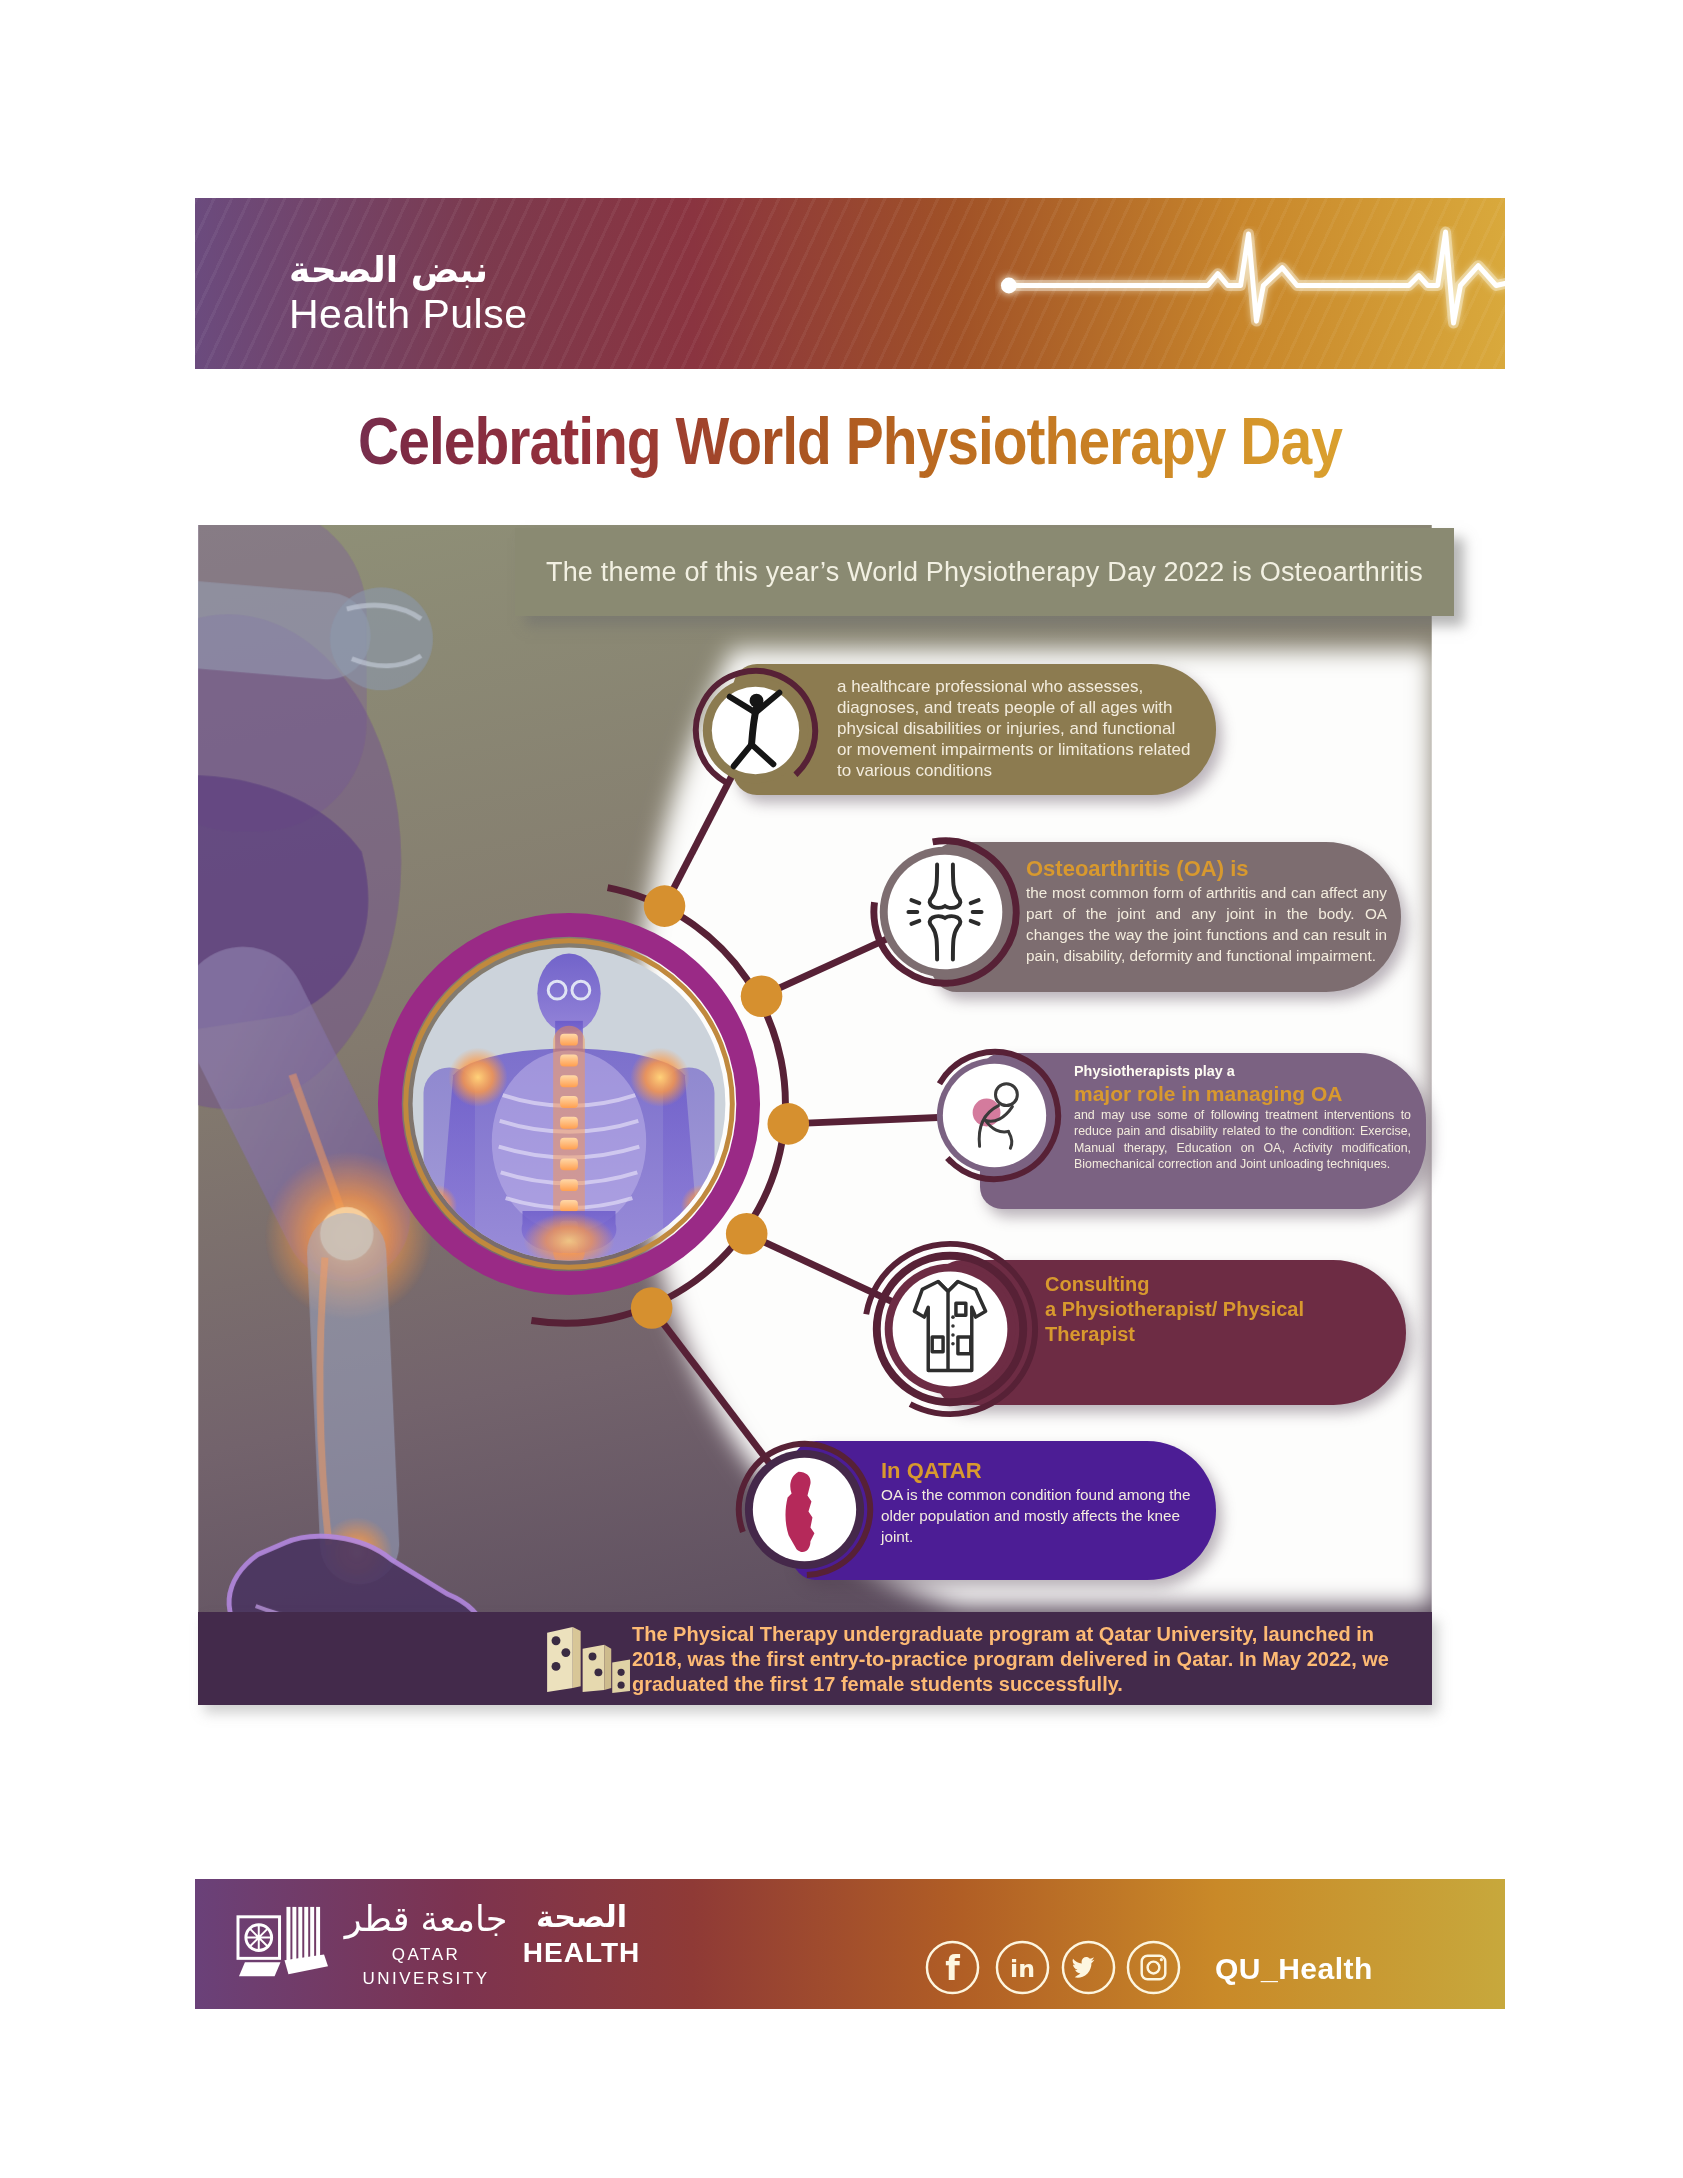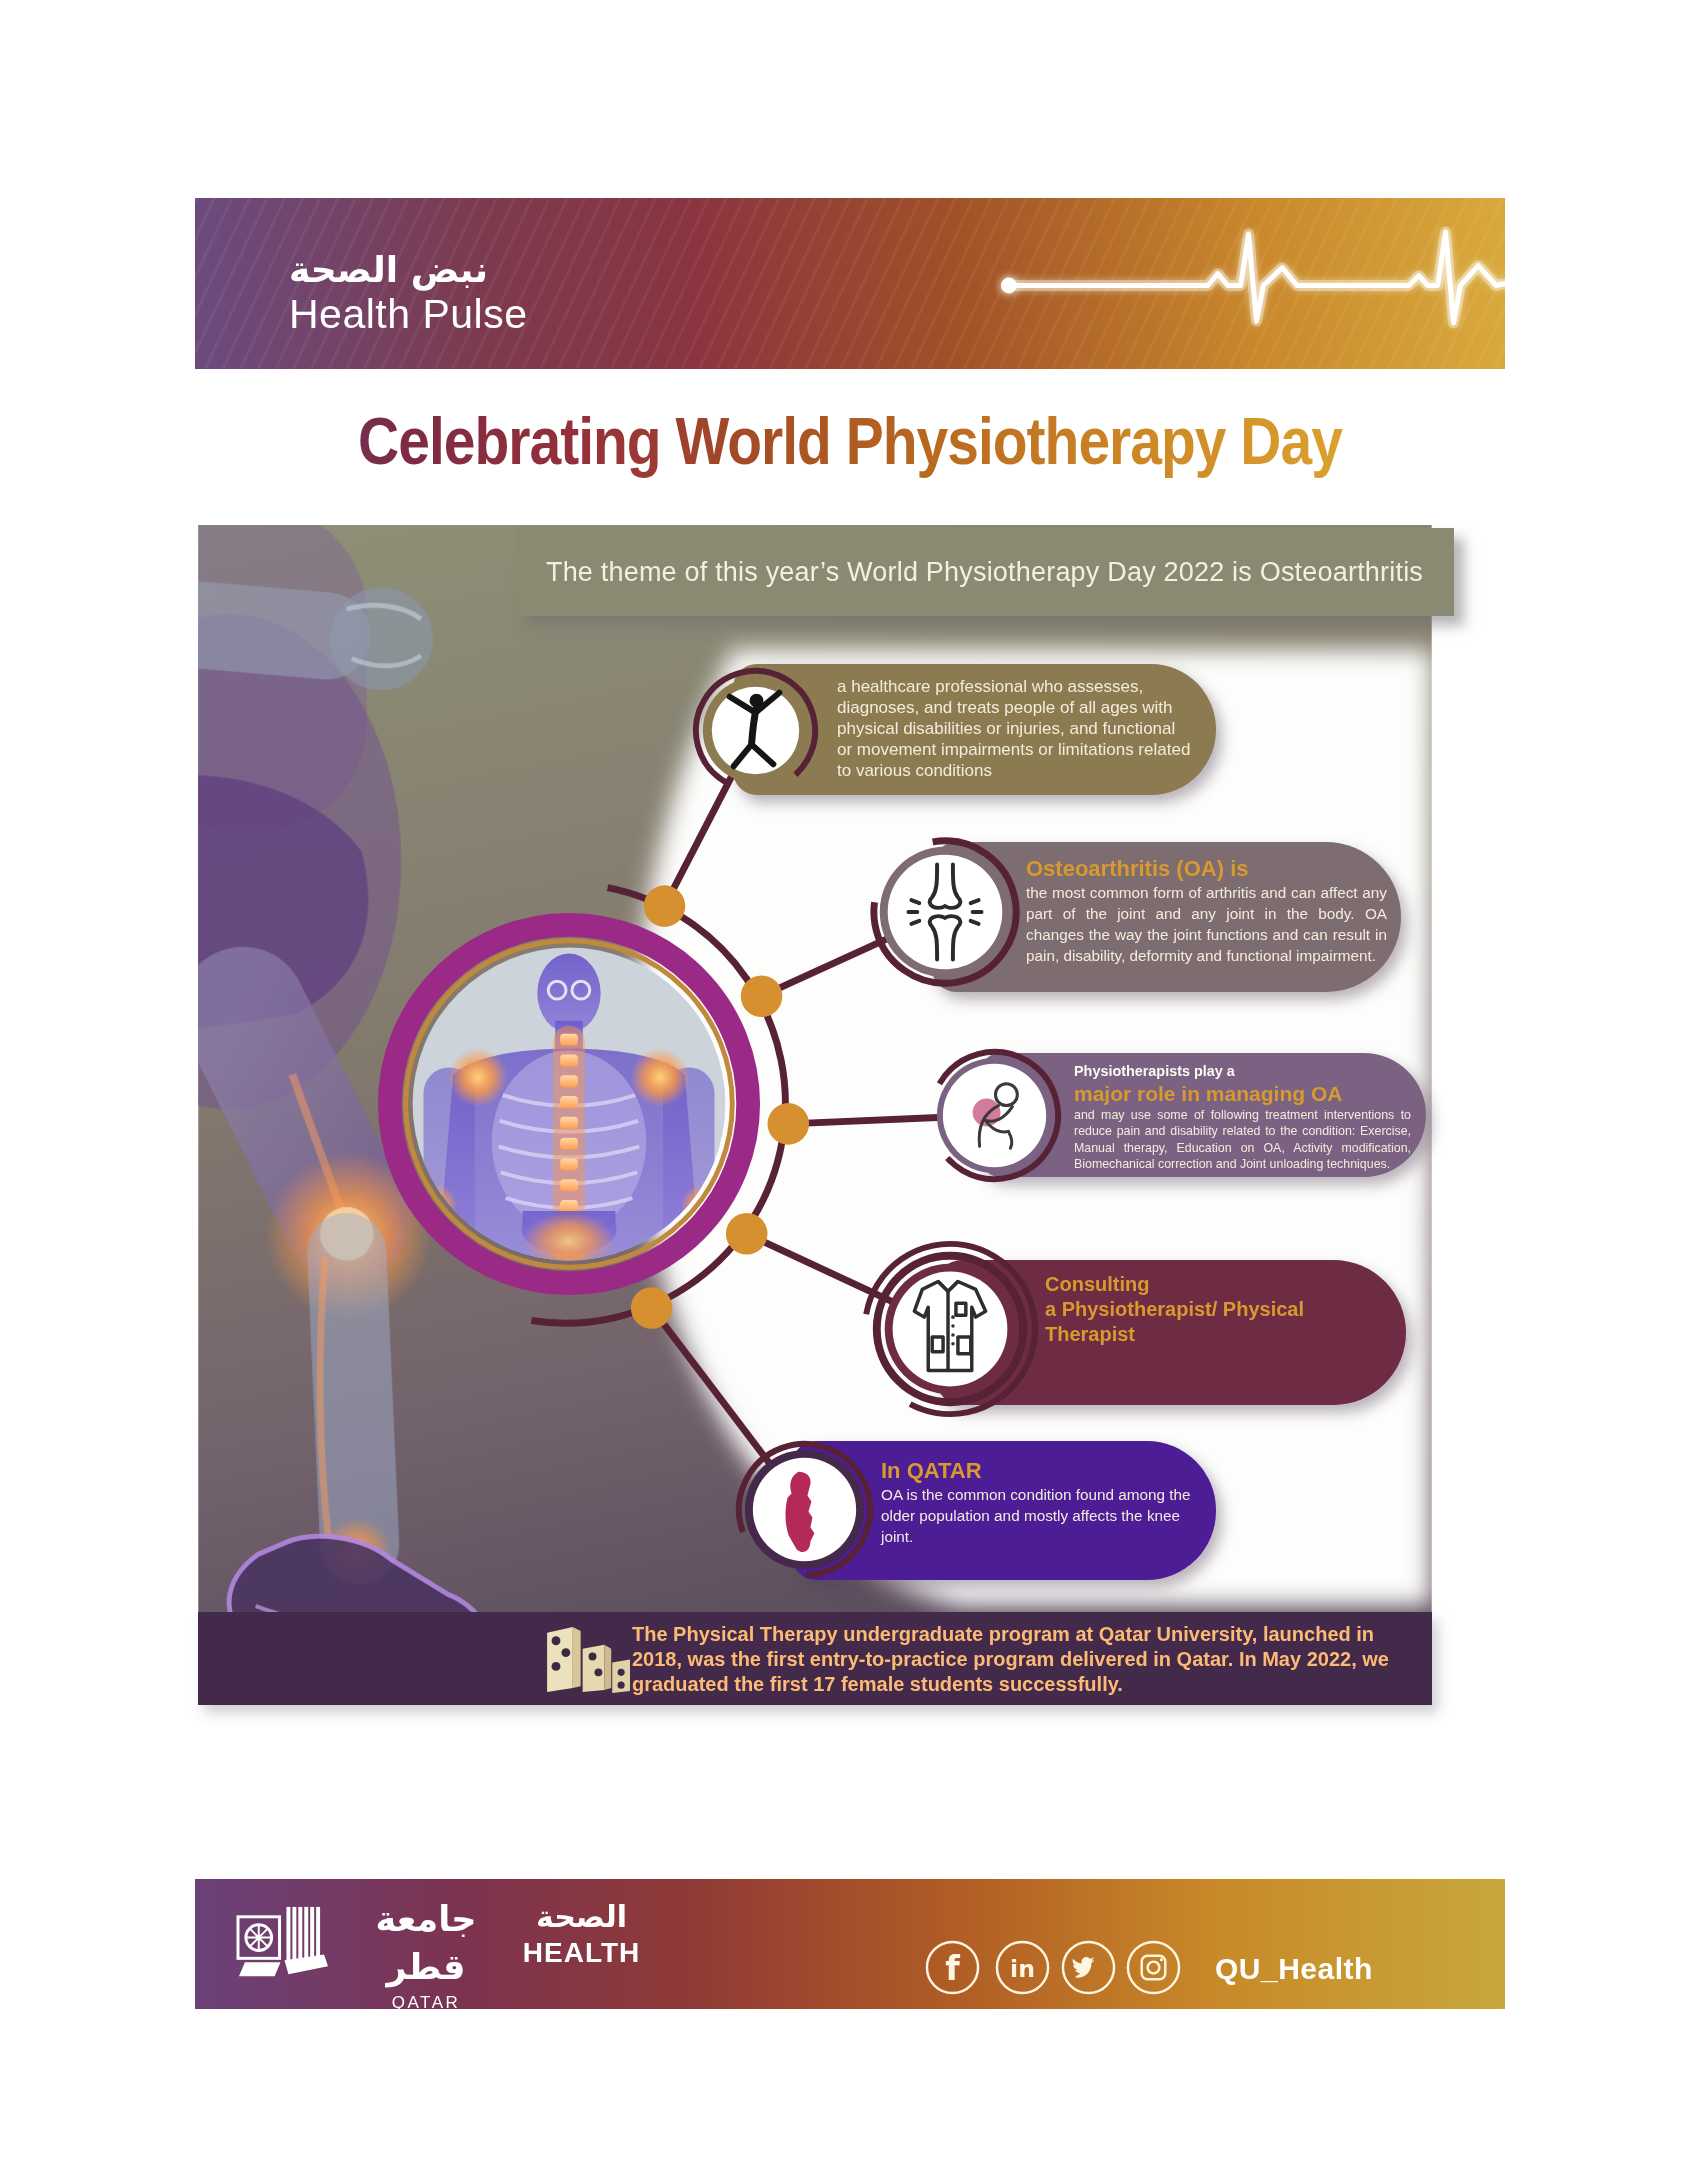--- a/index.html
+++ b/index.html
@@ -46,21 +46,21 @@
   #pill1{left:535px;top:139px;width:483px;height:131px;border-radius:24px 65px 65px 24px;
          padding:12px 24px 0 104px;}
   #pill1 .b-body{font-size:17px;line-height:21px;}
   #icon1{left:483px;top:131px;width:149px;height:149px;}
 
   #pill2{left:733px;top:317px;width:470px;height:150px;border-radius:26px 75px 75px 26px;
          padding:13px 14px 0 95px;}
   #pill2 .b-body{font-size:15.3px;line-height:21px;text-align:justify;}
   #icon2{left:663px;top:303px;width:168px;height:168px;}
 
-  #pill3{left:782px;top:528px;width:446px;height:124px;border-radius:22px 67px 67px 22px;
+  #pill3{left:782px;top:528px;width:446px;height:156px;border-radius:22px 67px 67px 22px;
          padding:9px 15px 0 94px;}
   #pill3 .b-body{font-size:12.4px;line-height:16.3px;text-align:justify;}
   #pill3 .t-lg{font-size:21px;line-height:26px;}
   #icon3{left:722px;top:516px;width:149px;height:149px;}
 
   #pill4{left:738px;top:735px;width:470px;height:145px;border-radius:26px 73px 73px 26px;
          padding:12px 18px 0 109px;}
   #pill4 .b-body{font-size:16.3px;line-height:21px;text-align:justify;}
   #icon4{left:658px;top:710px;width:188px;height:188px;}
 
@@ -73,21 +73,21 @@
     box-shadow:6px 8px 12px rgba(120,120,120,.35);}
   #buildings{position:absolute;left:345px;top:11px;width:99px;height:73px;}
   #bottom-text{position:absolute;left:434px;top:10px;width:787px;color:#fdba74;
     font-size:20px;font-weight:bold;line-height:25px;}
 
   
   #footer-band{left:195px;top:1879px;width:1310px;height:130px;
     background:linear-gradient(90deg,#6a4179 0%,#7c3350 20%,#8f3a36 38%,#b05d25 58%,#c98928 78%,#c7a83c 100%);}
   #qu-logo{position:absolute;left:40px;top:20px;width:95px;height:91px;}
   #uni-block{position:absolute;left:137px;top:16px;width:188px;text-align:center;color:#fff;}
-  #uni-block .ar{font-family:"DejaVu Sans",sans-serif;font-size:35px;font-weight:bold;line-height:48px;}
+  #uni-block .ar{font-family:"DejaVu Sans",sans-serif;font-size:35px;font-weight:normal;line-height:48px;}
   #uni-block .en{font-size:17px;letter-spacing:2.5px;line-height:24px;font-weight:500;}
   #health-block{position:absolute;left:327px;top:16px;width:119px;text-align:center;color:#fff;}
   #health-block .ar{font-family:"DejaVu Sans",sans-serif;font-size:30px;font-weight:bold;line-height:44px;}
   #health-block .en{font-size:28px;font-weight:bold;letter-spacing:1px;line-height:28px;}
   .social-icon{position:absolute;top:60px;width:57px;height:57px;}
   #social-facebook{left:729px;} #social-linkedin{left:799px;}
   #social-twitter{left:865px;}  #social-instagram{left:930px;}
   #handle{position:absolute;left:1020px;top:73px;width:277px;color:#fff;
     font-size:30px;font-weight:bold;letter-spacing:0.5px;}
 </style>

